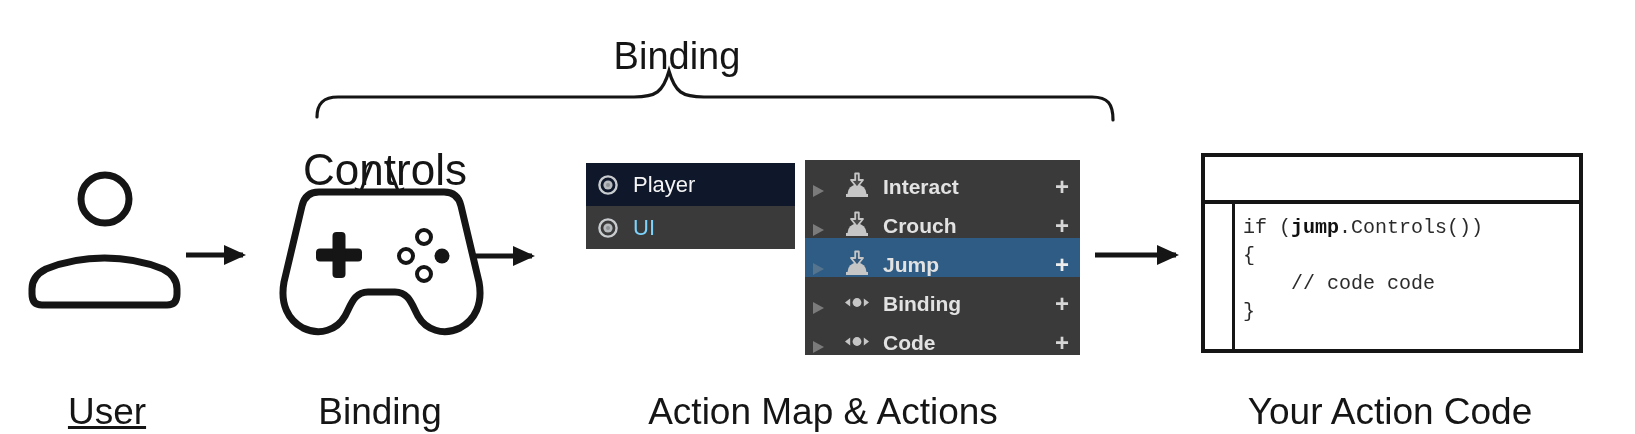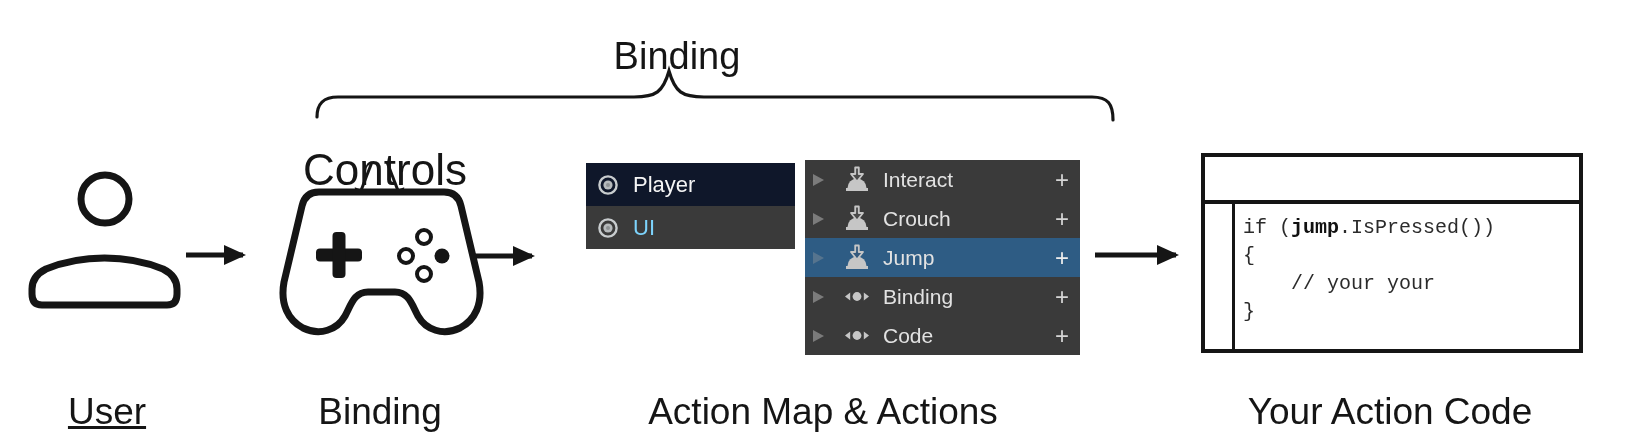--- a/index.html
+++ b/index.html
@@ -27,22 +27,22 @@
     color:#7dd3fc; font-size:22px;
   }
   .map-row.selected { background:#0f172a; color:#F5F5F5; }
 
   
   .actions-panel {
     position:absolute; left:805px; top:160px; width:275px;
     background:#3A3A3A;
   }
   .action-row {
-    height:39px; display:flex; align-items:center;
-    color:#E2E2E2; font-size:21px;
+    height:39px; display:flex; align-items:flex-end;
+    color:#E2E2E2; font-size:21px;font-weight:bold;
     
   }
   .action-row { background:#3A3A3A; }
   .action-row .press-hole { fill:#4A4A4A; }
   .action-row.selected { background:#2E5C84; }
   .action-row.selected .press-hole { fill:#35597C; }
   .action-row .foldout { margin-left:6px; flex:0 0 auto; }
   .action-row .row-icon { margin-left:17px; flex:0 0 auto; }
   .action-row .row-label { margin-left:12px; }
   .action-row .plus {
@@ -211,19 +211,19 @@
       </svg>
       <span class="row-label">Code</span>
       <span class="plus">+</span>
     </div>
 
   </div>
 
   <div class="code-box">
     <div class="code-header"></div>
     <div class="code-gutter"></div>
-    <div class="code-text"><span>if (</span><b>jump</b><span>.IsPressed())</span>
+    <div class="code-text"><span>if (</span><b>jump</b><span>.Controls())</span>
 <span>{</span>
-<span>    // your your</span>
+<span>    // code code</span>
 <span>}</span></div>
   </div>
 
 </div>
 
 </body></html>

